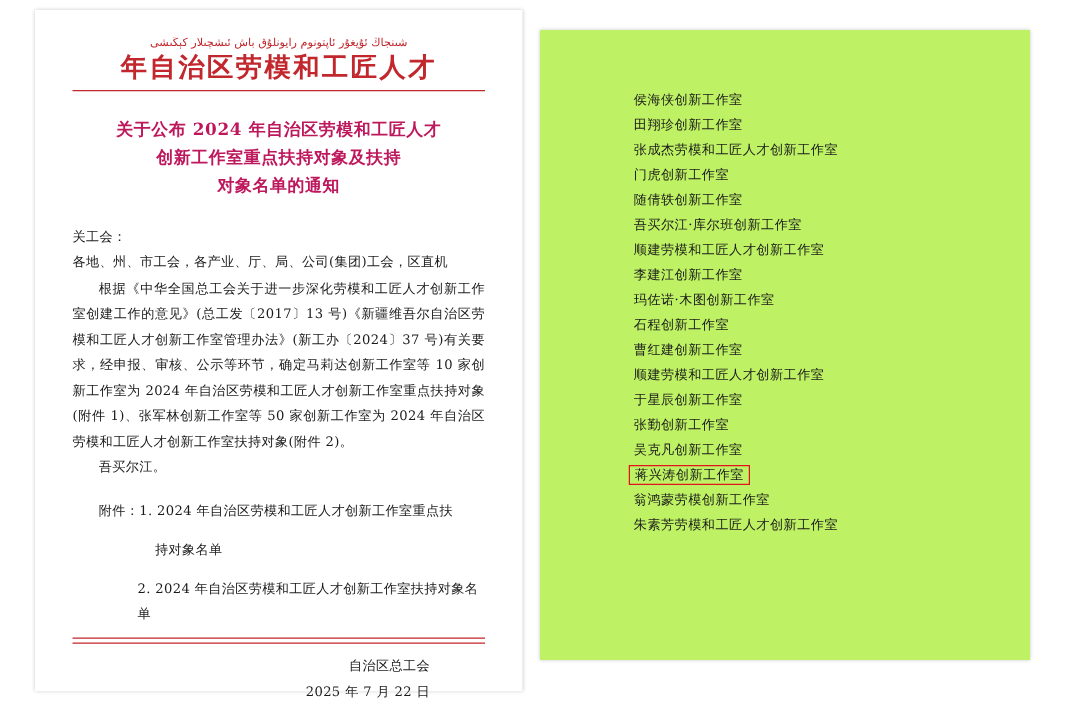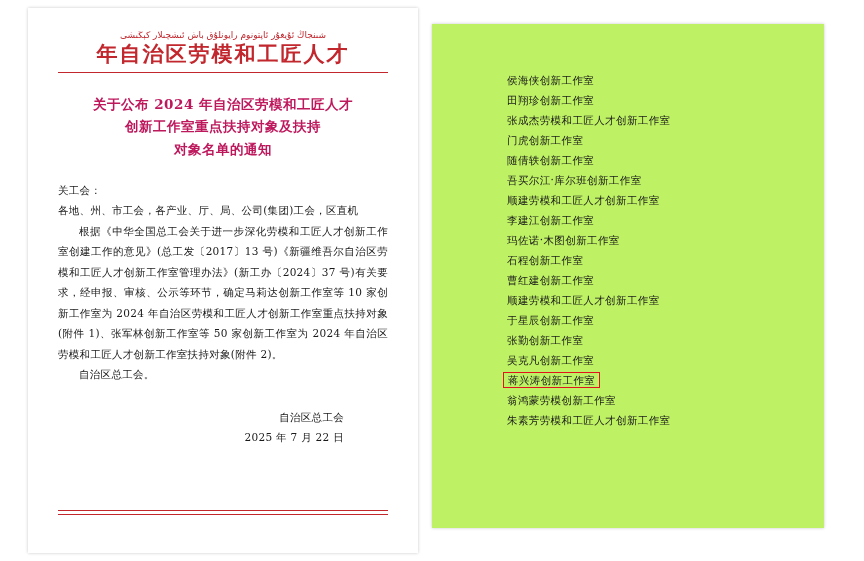--- a/index.html
+++ b/index.html
@@ -157,23 +157,28 @@
     <div class="doc-title">
       <div>关于公布 2024 年自治区劳模和工匠人才</div>
       <div>创新工作室重点扶持对象及扶持</div>
       <div>对象名单的通知</div>
     </div>
 
     <div class="doc-body">
       <p>关工会：</p>
       <p>各地、州、市工会，各产业、厅、局、公司(集团)工会，区直机</p>
       <p class="indent2">根据《中华全国总工会关于进一步深化劳模和工匠人才创新工作室创建工作的意见》(总工发〔2017〕13 号)《新疆维吾尔自治区劳模和工匠人才创新工作室管理办法》(新工办〔2024〕37 号)有关要求，经申报、审核、公示等环节，确定马莉达创新工作室等 10 家创新工作室为 2024 年自治区劳模和工匠人才创新工作室重点扶持对象(附件 1)、张军林创新工作室等 50 家创新工作室为 2024 年自治区劳模和工匠人才创新工作室扶持对象(附件 2)。</p>
-      <p class="indent2">自治区总工会。</p>
-    </div>
-
+      <p class="indent2">吾买尔江。</p>
+    </div>
+
+    <div class="attach-block">
+      <p class="attach-line1">附件：1. 2024 年自治区劳模和工匠人才创新工作室重点扶</p>
+      <p class="attach-line2">持对象名单</p>
+      <p class="attach-line3">2. 2024 年自治区劳模和工匠人才创新工作室扶持对象名单</p>
+    </div>
 
     <div class="signature">
       <div>自治区总工会</div>
       <div>2025 年 7 月 22 日</div>
     </div>
 
     <div class="bottom-rules">
       <div class="r1"></div>
       <div class="r2"></div>
     </div>

